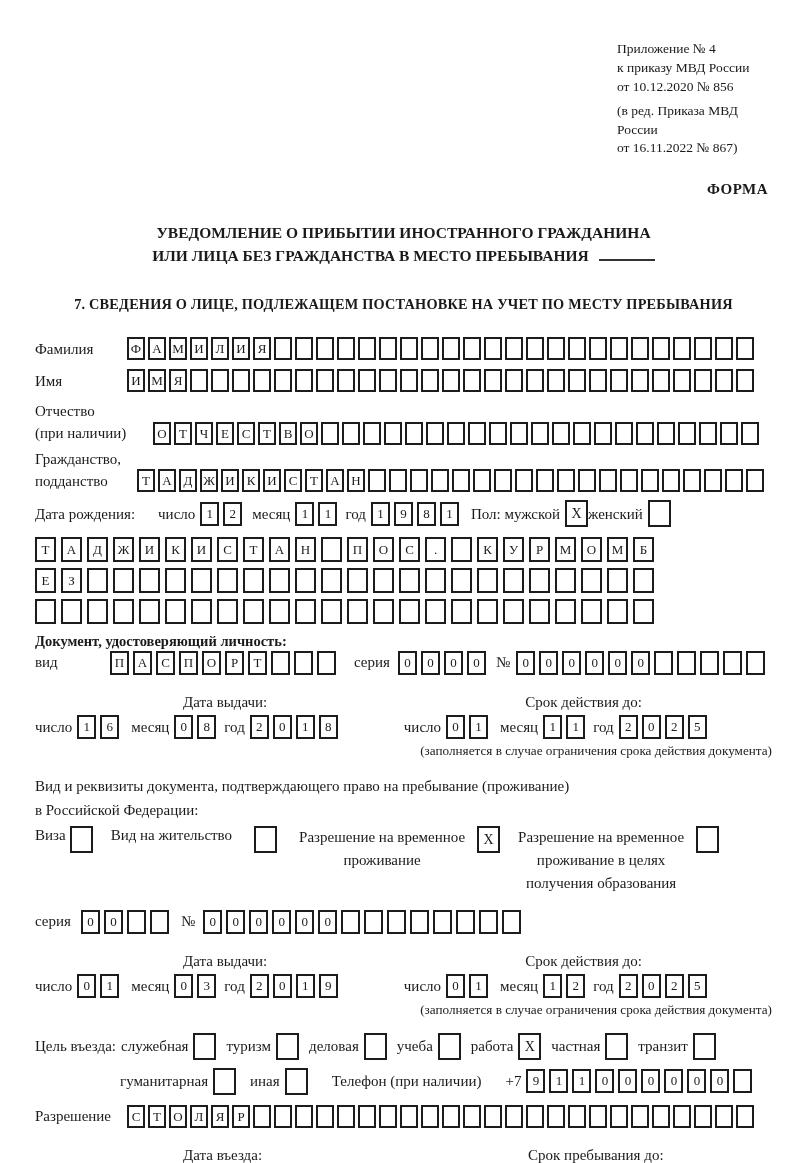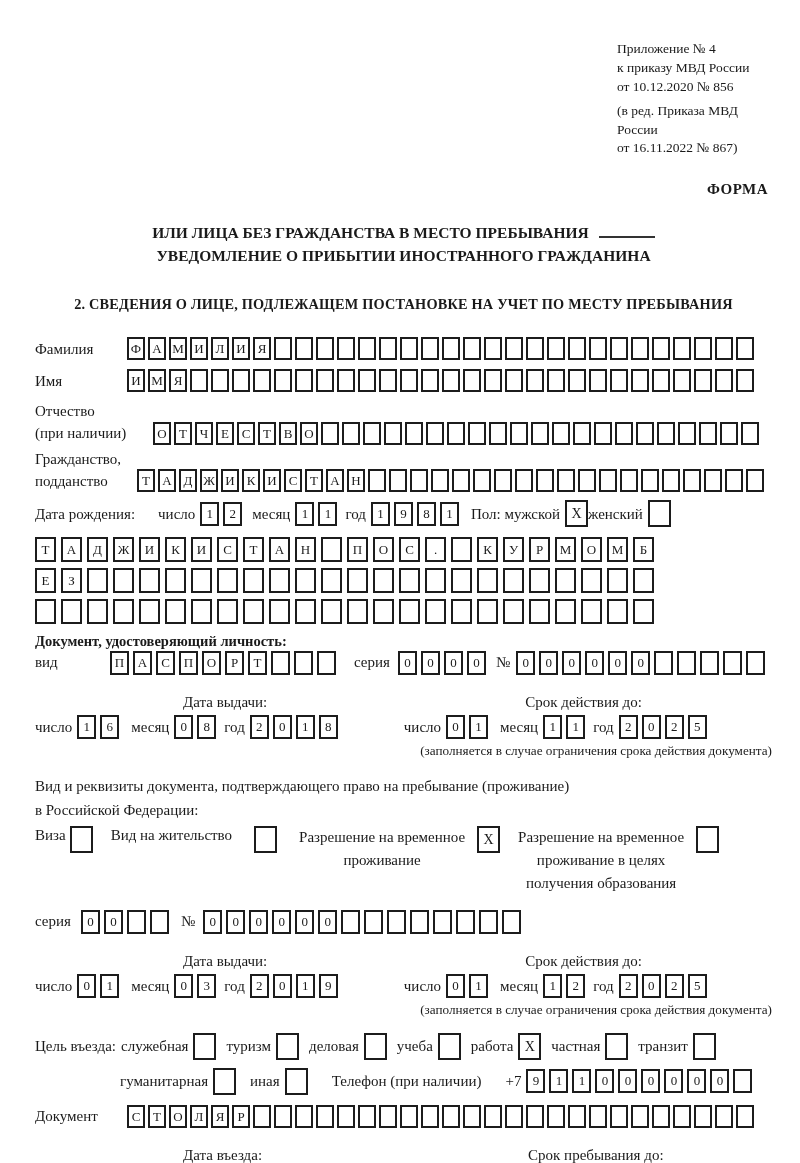--- a/index.html
+++ b/index.html
@@ -45,27 +45,27 @@
   <div class="annex">
     <div>Приложение № 4</div>
     <div>к приказу МВД России</div>
     <div>от 10.12.2020 № 856</div>
     <div class="sub">(в ред. Приказа МВД России</div>
     <div>от 16.11.2022 № 867)</div>
   </div>
   <div class="forma">ФОРМА</div>
 
   <div class="title">
+    <div>УВЕДОМЛЕНИЕ О ПРИБЫТИИ ИНОСТРАННОГО ГРАЖДАНИНА</div>
     <div>
       <span>ИЛИ ЛИЦА БЕЗ ГРАЖДАНСТВА В МЕСТО ПРЕБЫВАНИЯ</span><span class="uline"></span>
     </div>
-    <div>УВЕДОМЛЕНИЕ О ПРИБЫТИИ ИНОСТРАННОГО ГРАЖДАНИНА</div>
-  </div>
-
-  <div class="sec-heading">2. СВЕДЕНИЯ О ЛИЦЕ, ПОДЛЕЖАЩЕМ ПОСТАНОВКЕ НА УЧЕТ ПО МЕСТУ ПРЕБЫВАНИЯ</div>
+  </div>
+
+  <div class="sec-heading">7. СВЕДЕНИЯ О ЛИЦЕ, ПОДЛЕЖАЩЕМ ПОСТАНОВКЕ НА УЧЕТ ПО МЕСТУ ПРЕБЫВАНИЯ</div>
 
   <div class="frow" style="margin-top:24px">
     <span class="flabel" style="width:92px">Фамилия</span>
     <span class="cells">
         <span class="cell">Ф</span>
         <span class="cell">А</span>
         <span class="cell">М</span>
         <span class="cell">И</span>
         <span class="cell">Л</span>
         <span class="cell">И</span>
@@ -569,21 +569,21 @@
         <span class="cell mid">0</span>
         <span class="cell mid">0</span>
         <span class="cell mid">0</span>
         <span class="cell mid">0</span>
         <span class="cell mid">0</span>
         <span class="cell mid"></span>
       </span>
   </div>
 
   <div class="frow" style="margin-top:10px">
-    <span class="flabel" style="width:92px">Документ</span>
+    <span class="flabel" style="width:92px">Разрешение</span>
     <span class="cells">
         <span class="cell">С</span>
         <span class="cell">Т</span>
         <span class="cell">О</span>
         <span class="cell">Л</span>
         <span class="cell">Я</span>
         <span class="cell">Р</span>
         <span class="cell"></span>
         <span class="cell"></span>
         <span class="cell"></span>

